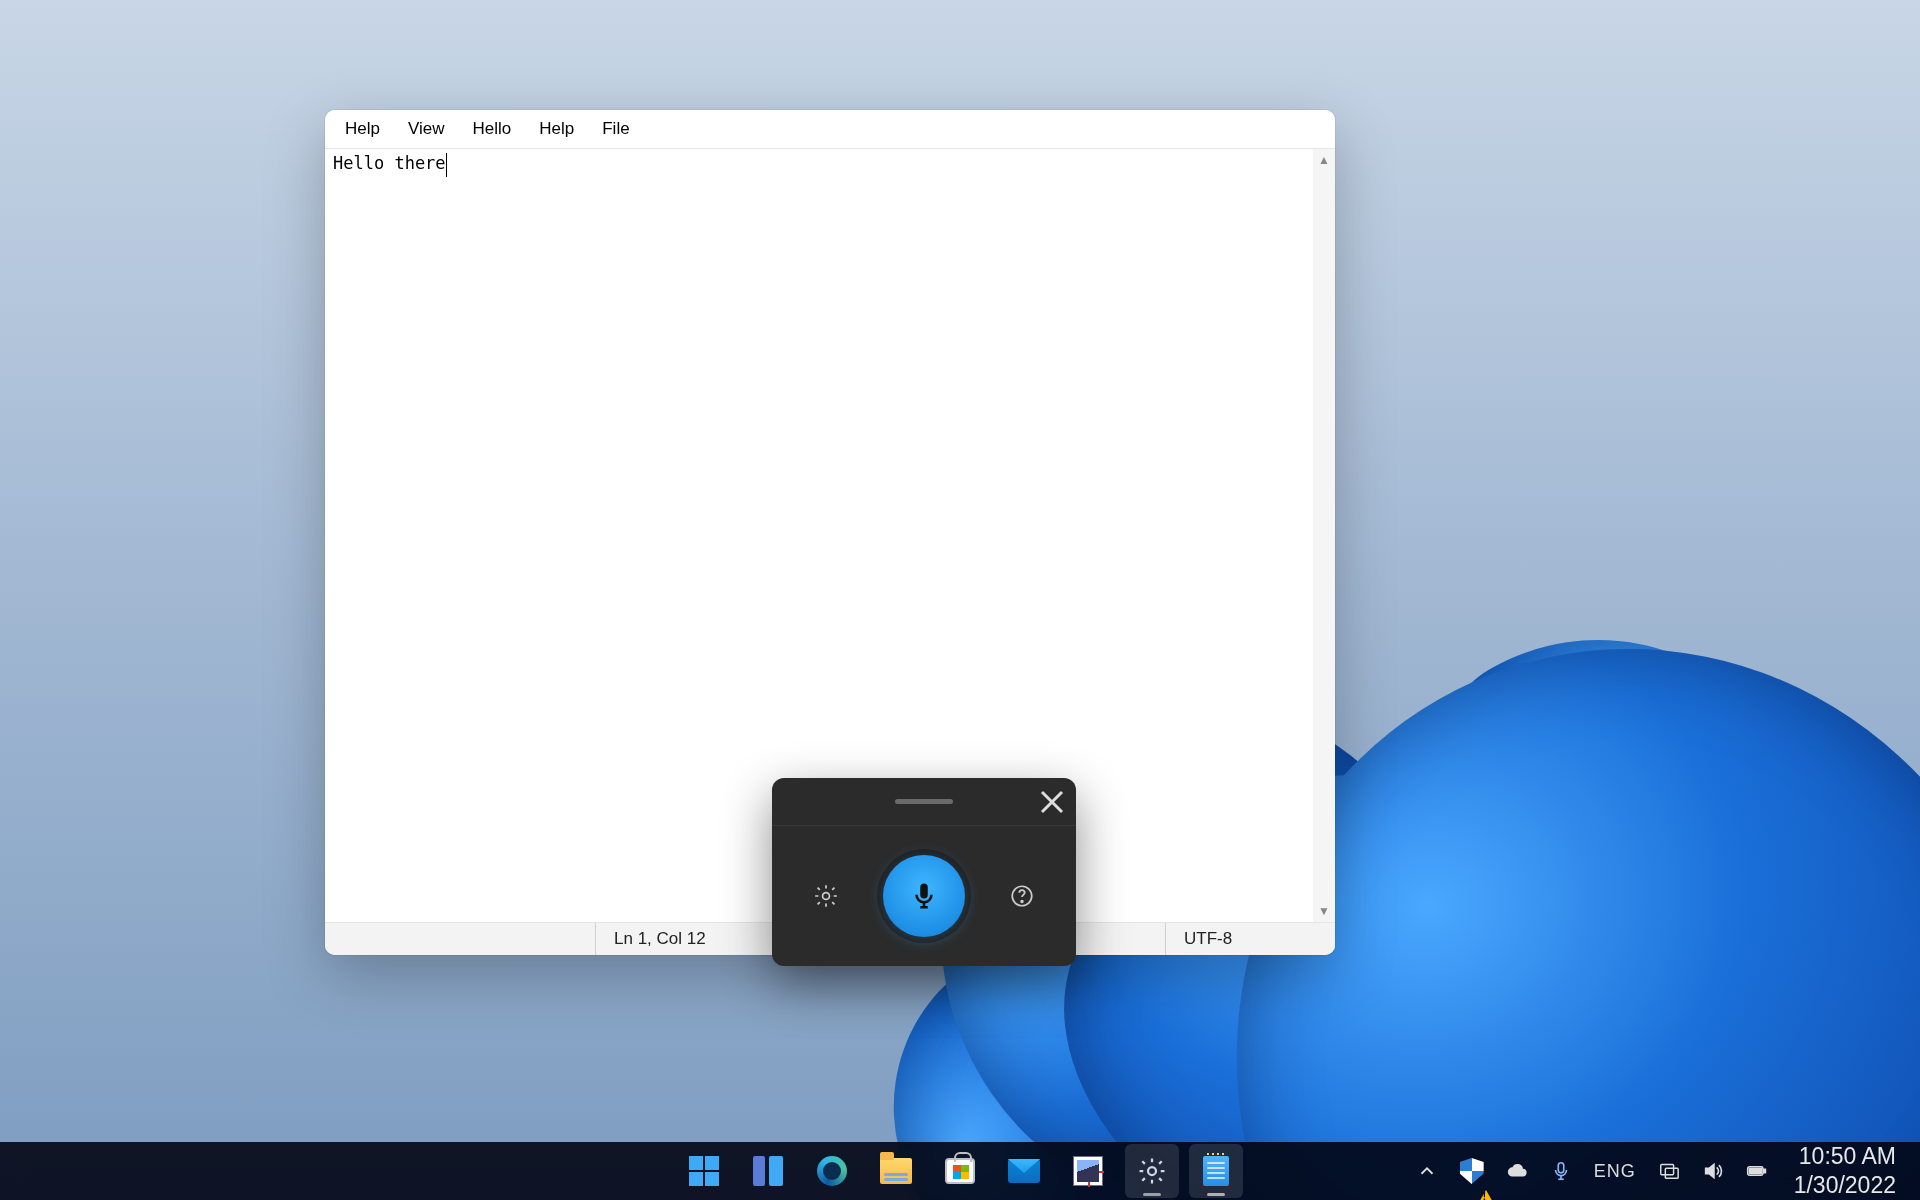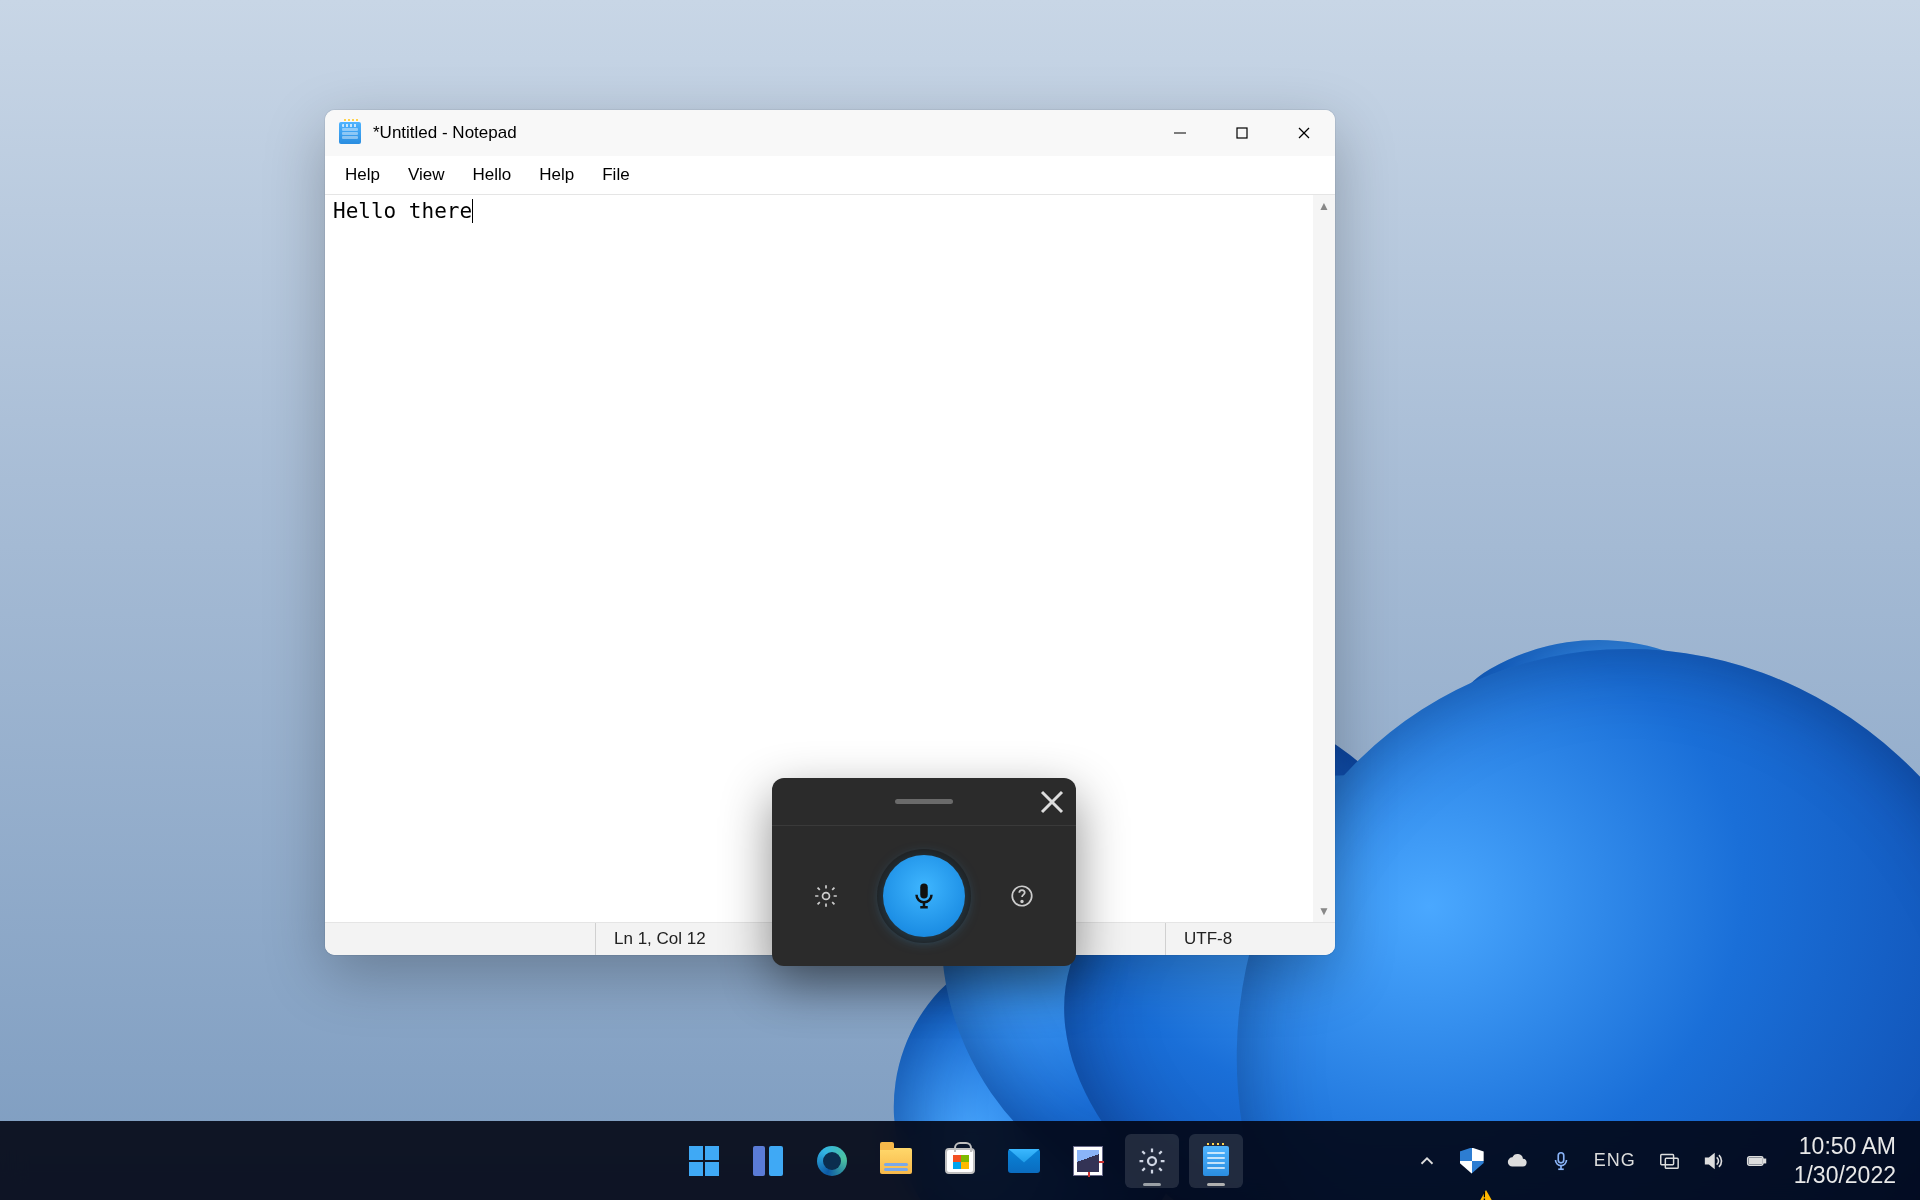--- a/index.html
+++ b/index.html
@@ -103,21 +103,21 @@
     position: relative;
     flex: 1;
     border-top: 1px solid #e5e5e5;
     border-bottom: 1px solid #e5e5e5;
     display: flex;
   }
   .text-area {
     flex: 1;
     padding: 4px 8px;
     font-family: "Consolas", monospace;
-    font-size: 21px;
+    font-size: 17px;
     color: #000;
     white-space: pre;
     position: relative;
   }
   .text-caret {
     display: inline-block;
     width: 1px;
     height: 24px;
     background: #000;
     vertical-align: text-top;
@@ -213,21 +213,21 @@
     background: radial-gradient(circle at 50% 40%, #3fb6ff 0%, #1d8fe5 70%, #137ccf 100%);
     display: flex; align-items: center; justify-content: center;
     box-shadow: 0 0 0 6px rgba(20,20,20,0.5), 0 2px 14px rgba(63,182,255,0.5);
   }
   .voice-mic svg { width: 30px; height: 30px; }
   
   
   .taskbar {
     position: absolute;
     left: 0; right: 0; bottom: 0;
-    height: 79px;
+    height: 58px;
     background: rgba(2, 6, 20, 0.9);
     backdrop-filter: blur(12px);
     display: flex;
     align-items: flex-end;
   }
   .taskbar-center {
     position: absolute;
     left: 50%;
     transform: translateX(-50%);
     display: flex;
@@ -323,42 +323,20 @@
 
   <div class="bloom">
     <div class="petal p5"></div>
     <div class="petal p3"></div>
     <div class="petal p2"></div>
     <div class="petal p4"></div>
     <div class="petal p1"></div>
   </div>
 
   <div class="notepad">
-    <div class="titlebar">
-      <div class="app-icon"></div>
-      <div class="title-text">*Untitled - Notepad</div>
-      <div class="win-controls">
-        <div class="win-btn">
-          <svg viewBox="0 0 14 14">
-              <line x1="1" y1="7" x2="13" y2="7" stroke="currentColor" stroke-width="1.2"></line>
-            </svg>
-        </div>
-        <div class="win-btn">
-          <svg viewBox="0 0 14 14">
-              <rect x="2" y="2" width="10" height="10" fill="none" stroke="currentColor" stroke-width="1.2"></rect>
-            </svg>
-        </div>
-        <div class="win-btn close">
-          <svg viewBox="0 0 14 14">
-              <line x1="2" y1="2" x2="12" y2="12" stroke="currentColor" stroke-width="1.2"></line>
-              <line x1="12" y1="2" x2="2" y2="12" stroke="currentColor" stroke-width="1.2"></line>
-            </svg>
-        </div>
-      </div>
-    </div>
     <div class="menubar">
       <div class="menu-item">Help</div>
       <div class="menu-item">View</div>
       <div class="menu-item">Hello</div>
       <div class="menu-item">Help</div>
       <div class="menu-item">File</div>
     </div>
     <div class="text-area-wrap">
       <div class="text-area"><span>Hello there</span><span class="text-caret"></span></div>
       <div class="scrollbar">

